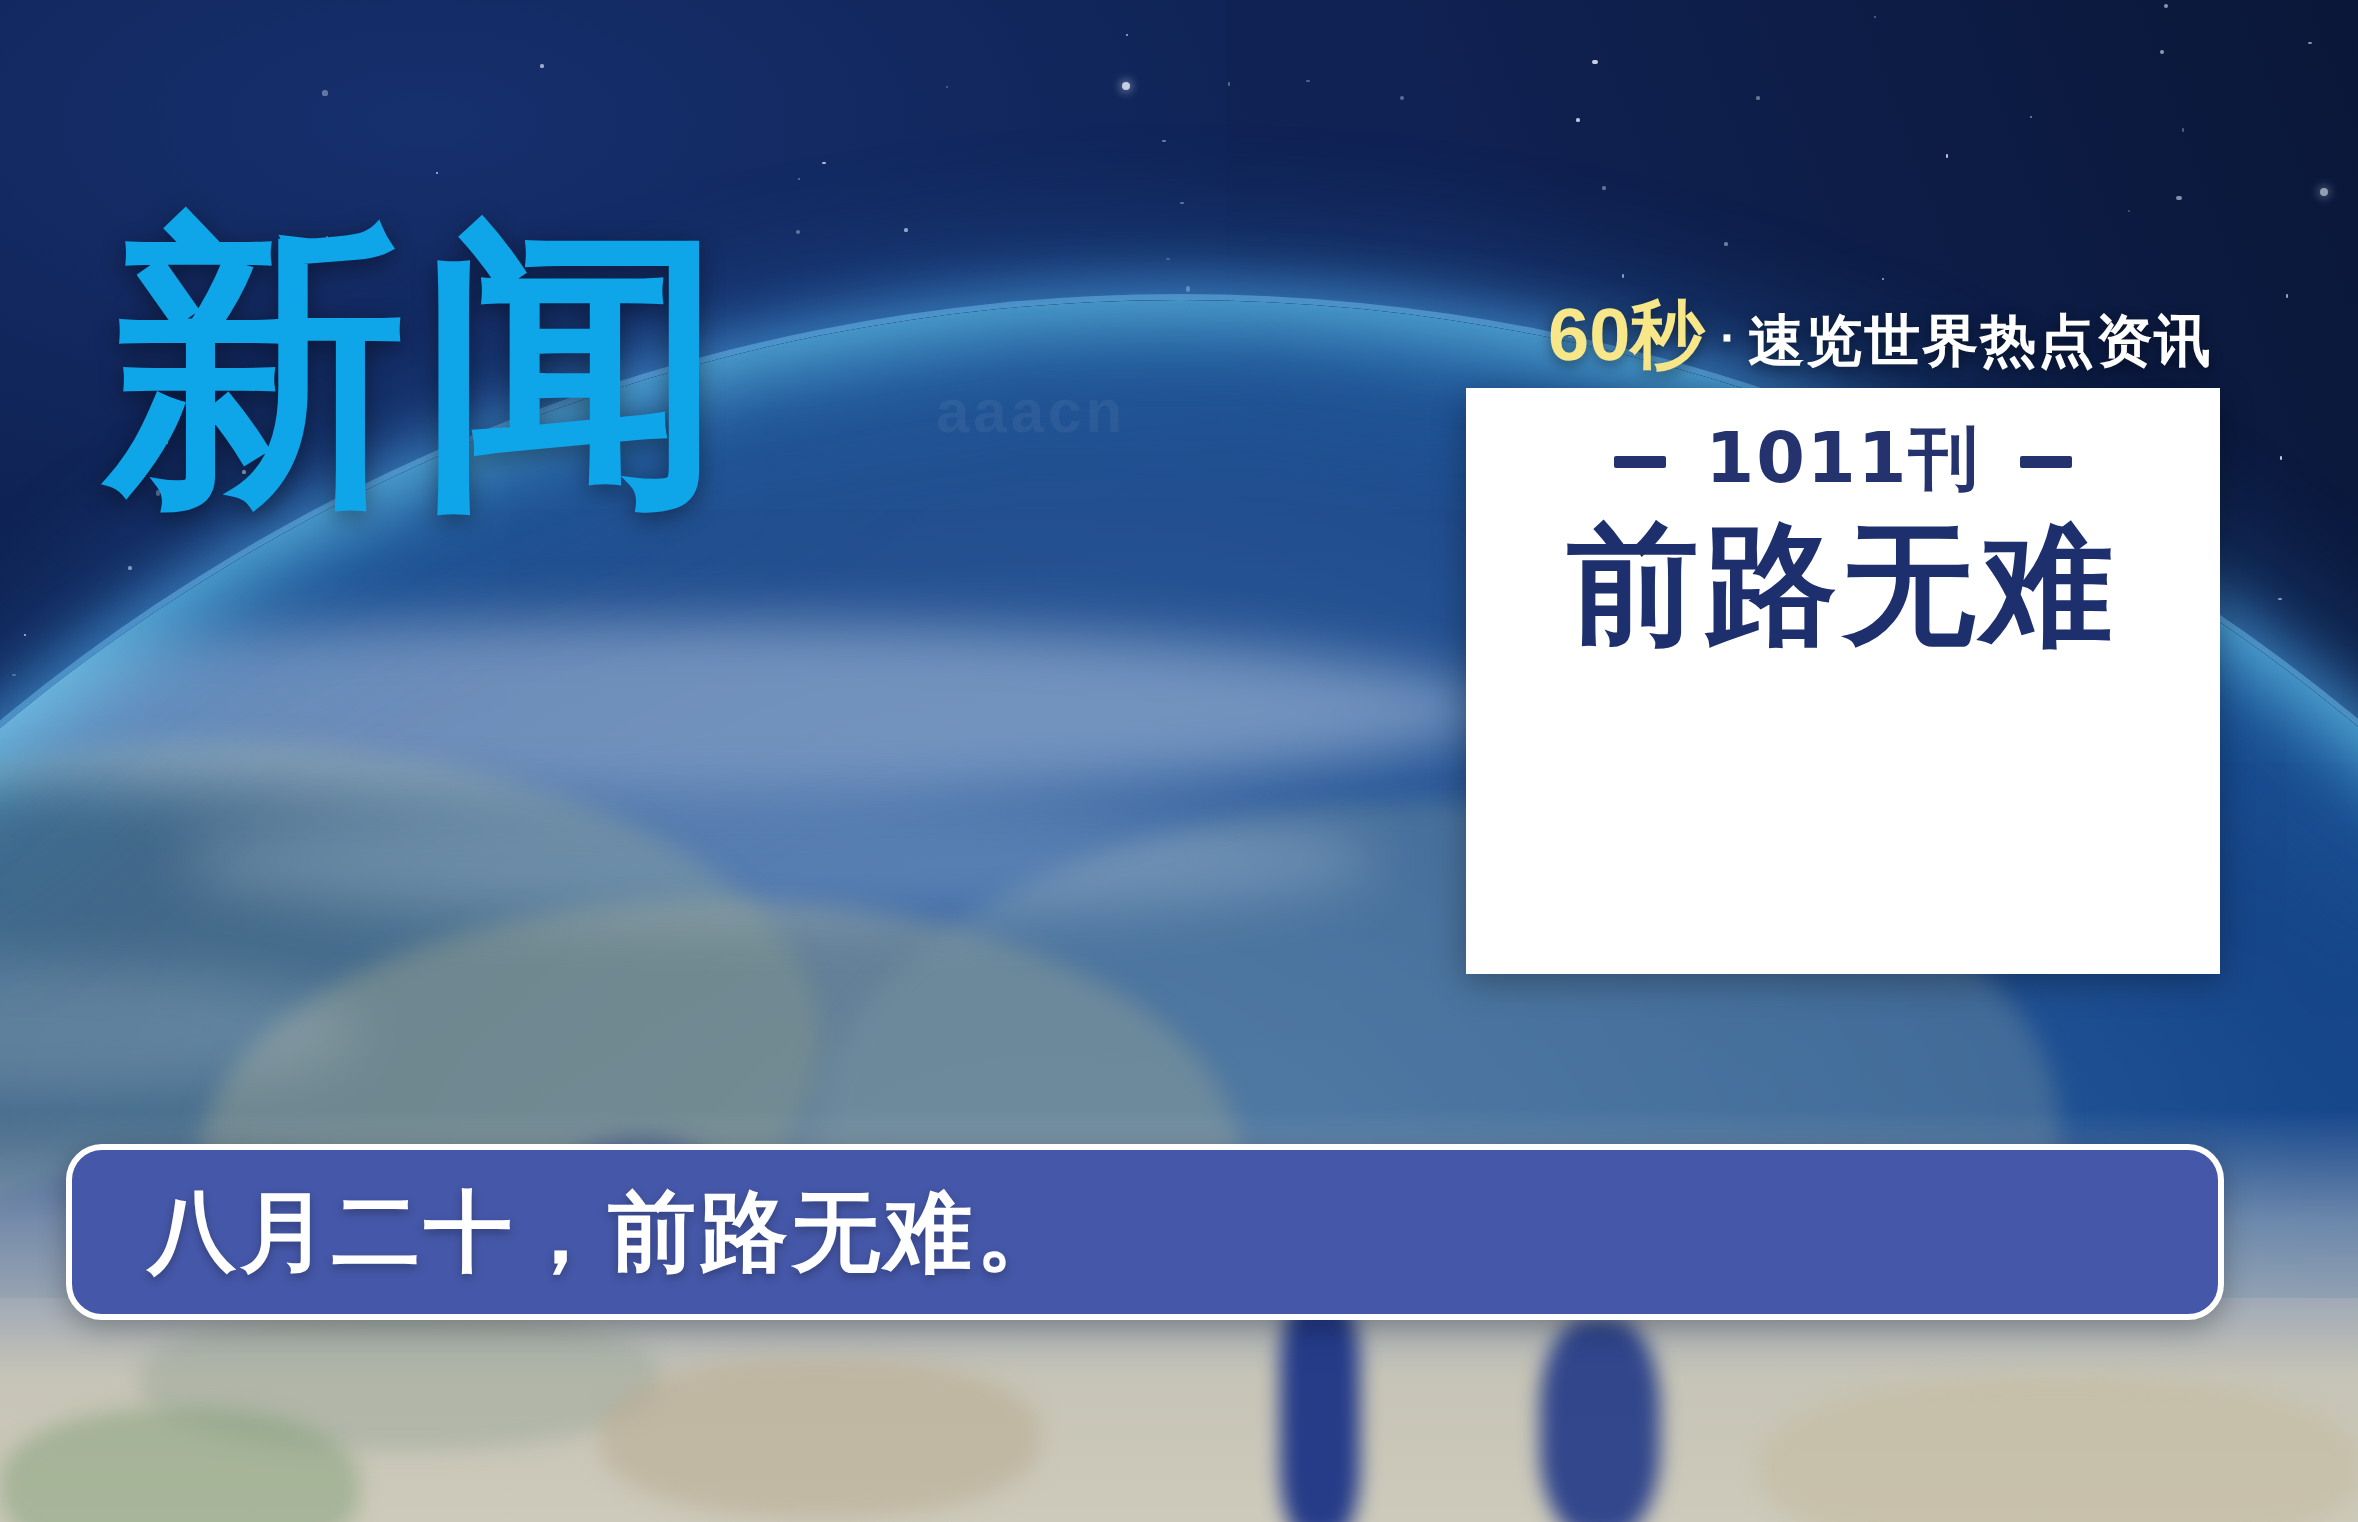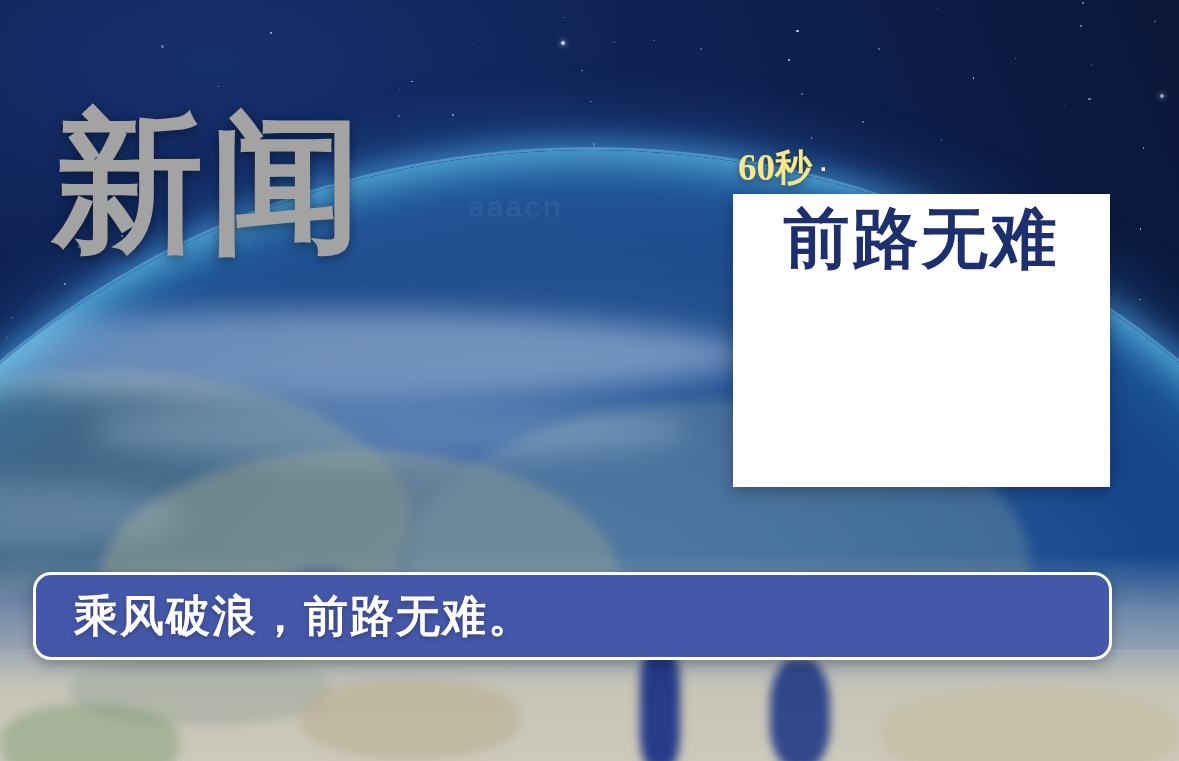--- a/index.html
+++ b/index.html
@@ -116,21 +116,21 @@
     line-height: 0.96;
     letter-spacing: 6px;
     margin: 0;
     white-space: nowrap;
   }
   .title-top {
     color: #f7e789;
     text-shadow: 0 3px 10px rgba(0,0,0,0.35);
   }
   .title-bottom {
-    color: #a3a3a3;
+    color: #0ea5e9;
     margin-top: 14px;
     text-shadow: 0 3px 12px rgba(0,0,0,0.40);
   }
 
   
   .watermark {
     position: absolute;
     left: 468px;
     top: 190px;
     font-size: 30px;
@@ -168,22 +168,23 @@
     display: flex;
     align-items: baseline;
     z-index: 8;
     white-space: nowrap;
     text-shadow: 0 2px 7px rgba(0,0,0,0.45);
   }
   .tagline .sec {
     color: #f7e789;
     font-size: 37px;
     font-weight: 700;
-    font-family: Liberation Serif, serif;
+    font-family: Liberation Sans, sans-serif;
     letter-spacing: 0px;
+    margin-left: 36px;
   }
   .tagline .dot {
     color: #ffffff;
     font-size: 24px;
     font-weight: 700;
     margin: 0 6px 0 8px;
     position: relative;
     top: -3px;
   }
   .tagline .desc {
@@ -438,23 +439,29 @@
 
   <div class="watermark">aaacn</div>
 
   <div class="title-block">
     <div class="title-line title-bottom">新闻</div>
   </div>
 
   <div class="tagline">
     <span class="sec">60秒</span>
     <span class="dot">·</span>
+    <span class="desc">速览世界热点资讯</span>
   </div>
 
   <div class="info-card">
+    <div class="issue-row">
+      <span class="issue-dash"></span>
+      <span class="issue-text">1011刊</span>
+      <span class="issue-dash"></span>
+    </div>
     <div class="lunar">前路无难</div>
   </div>
 
   <div class="quote-banner">
-    <div class="quote-text">乘风破浪，前路无难。</div>
+    <div class="quote-text">八月二十，前路无难。</div>
   </div>
 
 </div>
 
 </body></html>

